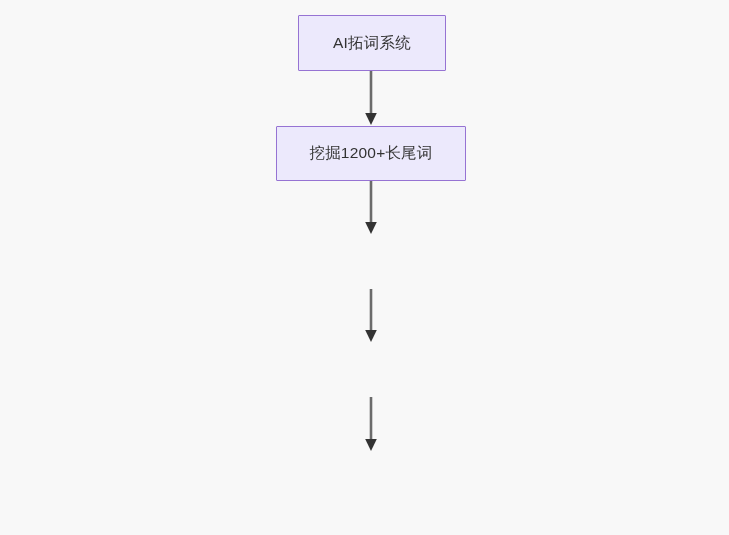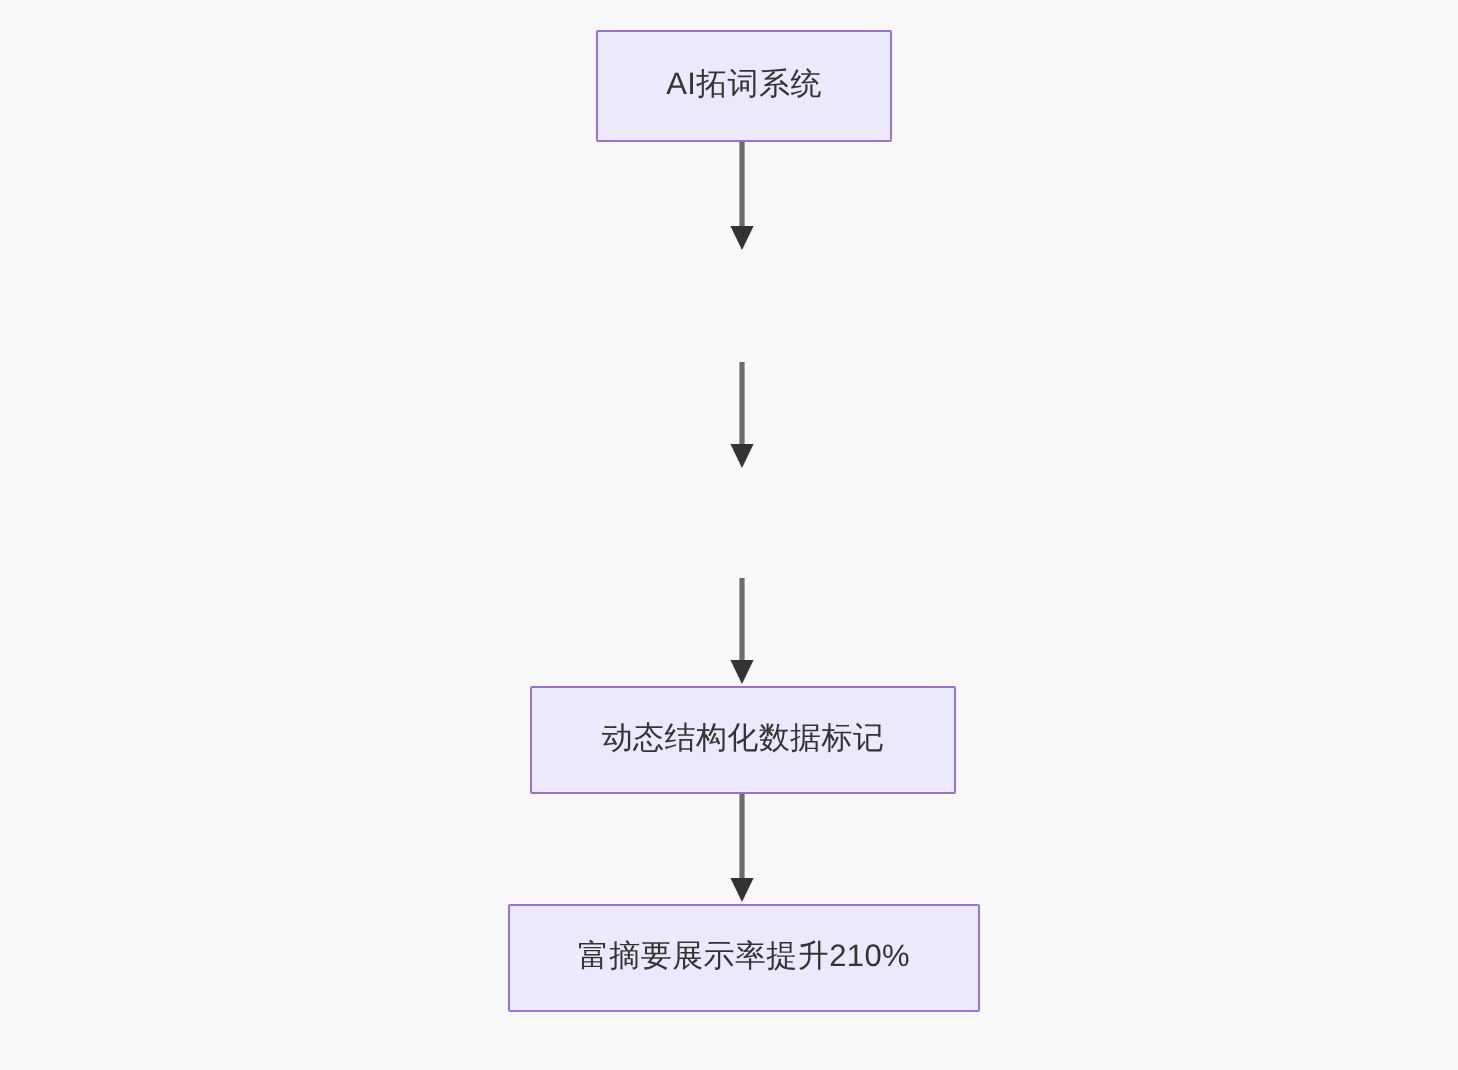--- a/index.html
+++ b/index.html
@@ -62,44 +62,41 @@
     <span class="node-label">AI拓词系统</span>
   </div>
 
   <div class="connector" style="left:362px; top:71px; height:55px;">
     <svg width="18" height="55" viewBox="0 0 18 55">
       <path class="edge-line" d="M9 0 L9 44"></path>
       <polygon class="edge-head" points="9,54 3.2,42 14.8,42"></polygon>
     </svg>
   </div>
 
+  <div class="node" style="left:276px; top:126px; width:190px; height:55px;">
+    <span class="node-label">挖掘1200+长尾词</span>
+  </div>
 
   <div class="connector" style="left:362px; top:181px; height:54px;">
     <svg width="18" height="54" viewBox="0 0 18 54">
       <path class="edge-line" d="M9 0 L9 43"></path>
       <polygon class="edge-head" points="9,53 3.2,41 14.8,41"></polygon>
     </svg>
   </div>
 
 
   <div class="connector" style="left:362px; top:289px; height:54px;">
     <svg width="18" height="54" viewBox="0 0 18 54">
       <path class="edge-line" d="M9 0 L9 43"></path>
       <polygon class="edge-head" points="9,53 3.2,41 14.8,41"></polygon>
     </svg>
   </div>
 
-  <div class="node" style="left:265px; top:343px; width:213px; height:54px;">
-    <span class="node-label">动态结构化数据标记</span>
-  </div>
 
   <div class="connector" style="left:362px; top:397px; height:55px;">
     <svg width="18" height="55" viewBox="0 0 18 55">
       <path class="edge-line" d="M9 0 L9 44"></path>
       <polygon class="edge-head" points="9,54 3.2,42 14.8,42"></polygon>
     </svg>
   </div>
 
-  <div class="node" style="left:254px; top:452px; width:236px; height:54px;">
-    <span class="node-label">富摘要展示率提升210%</span>
-  </div>
 
 </div>
 
 </body></html>

